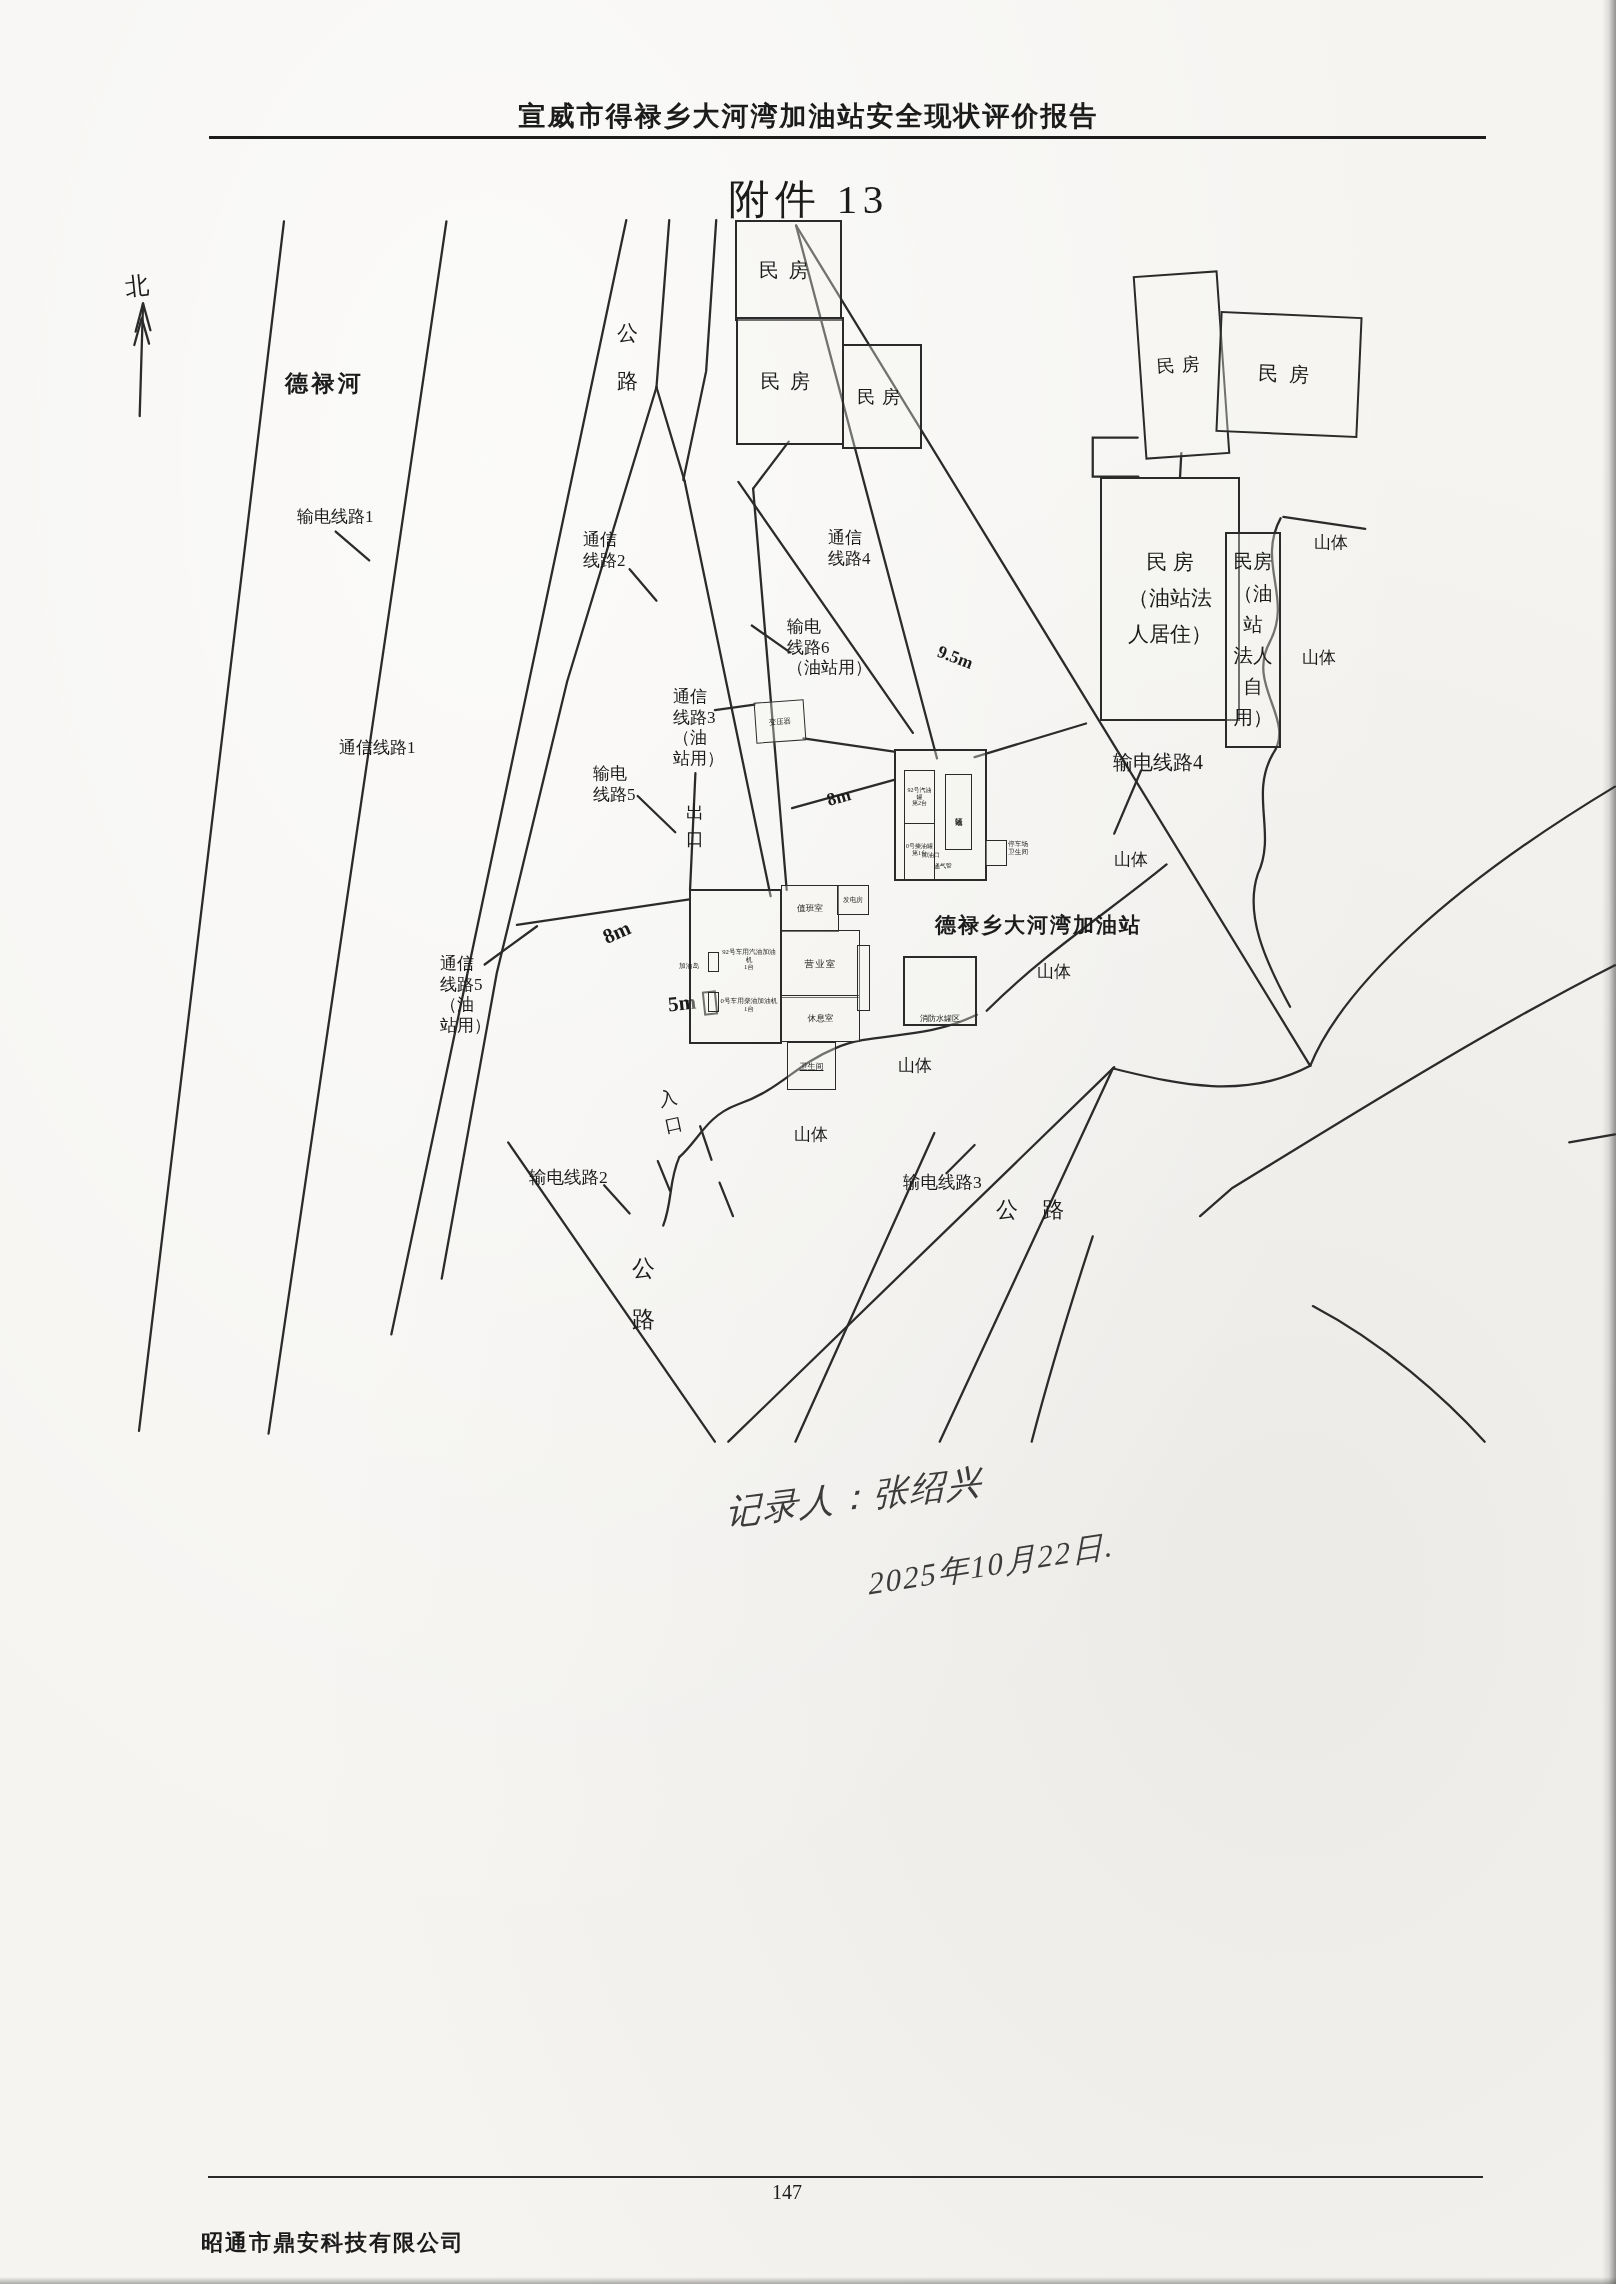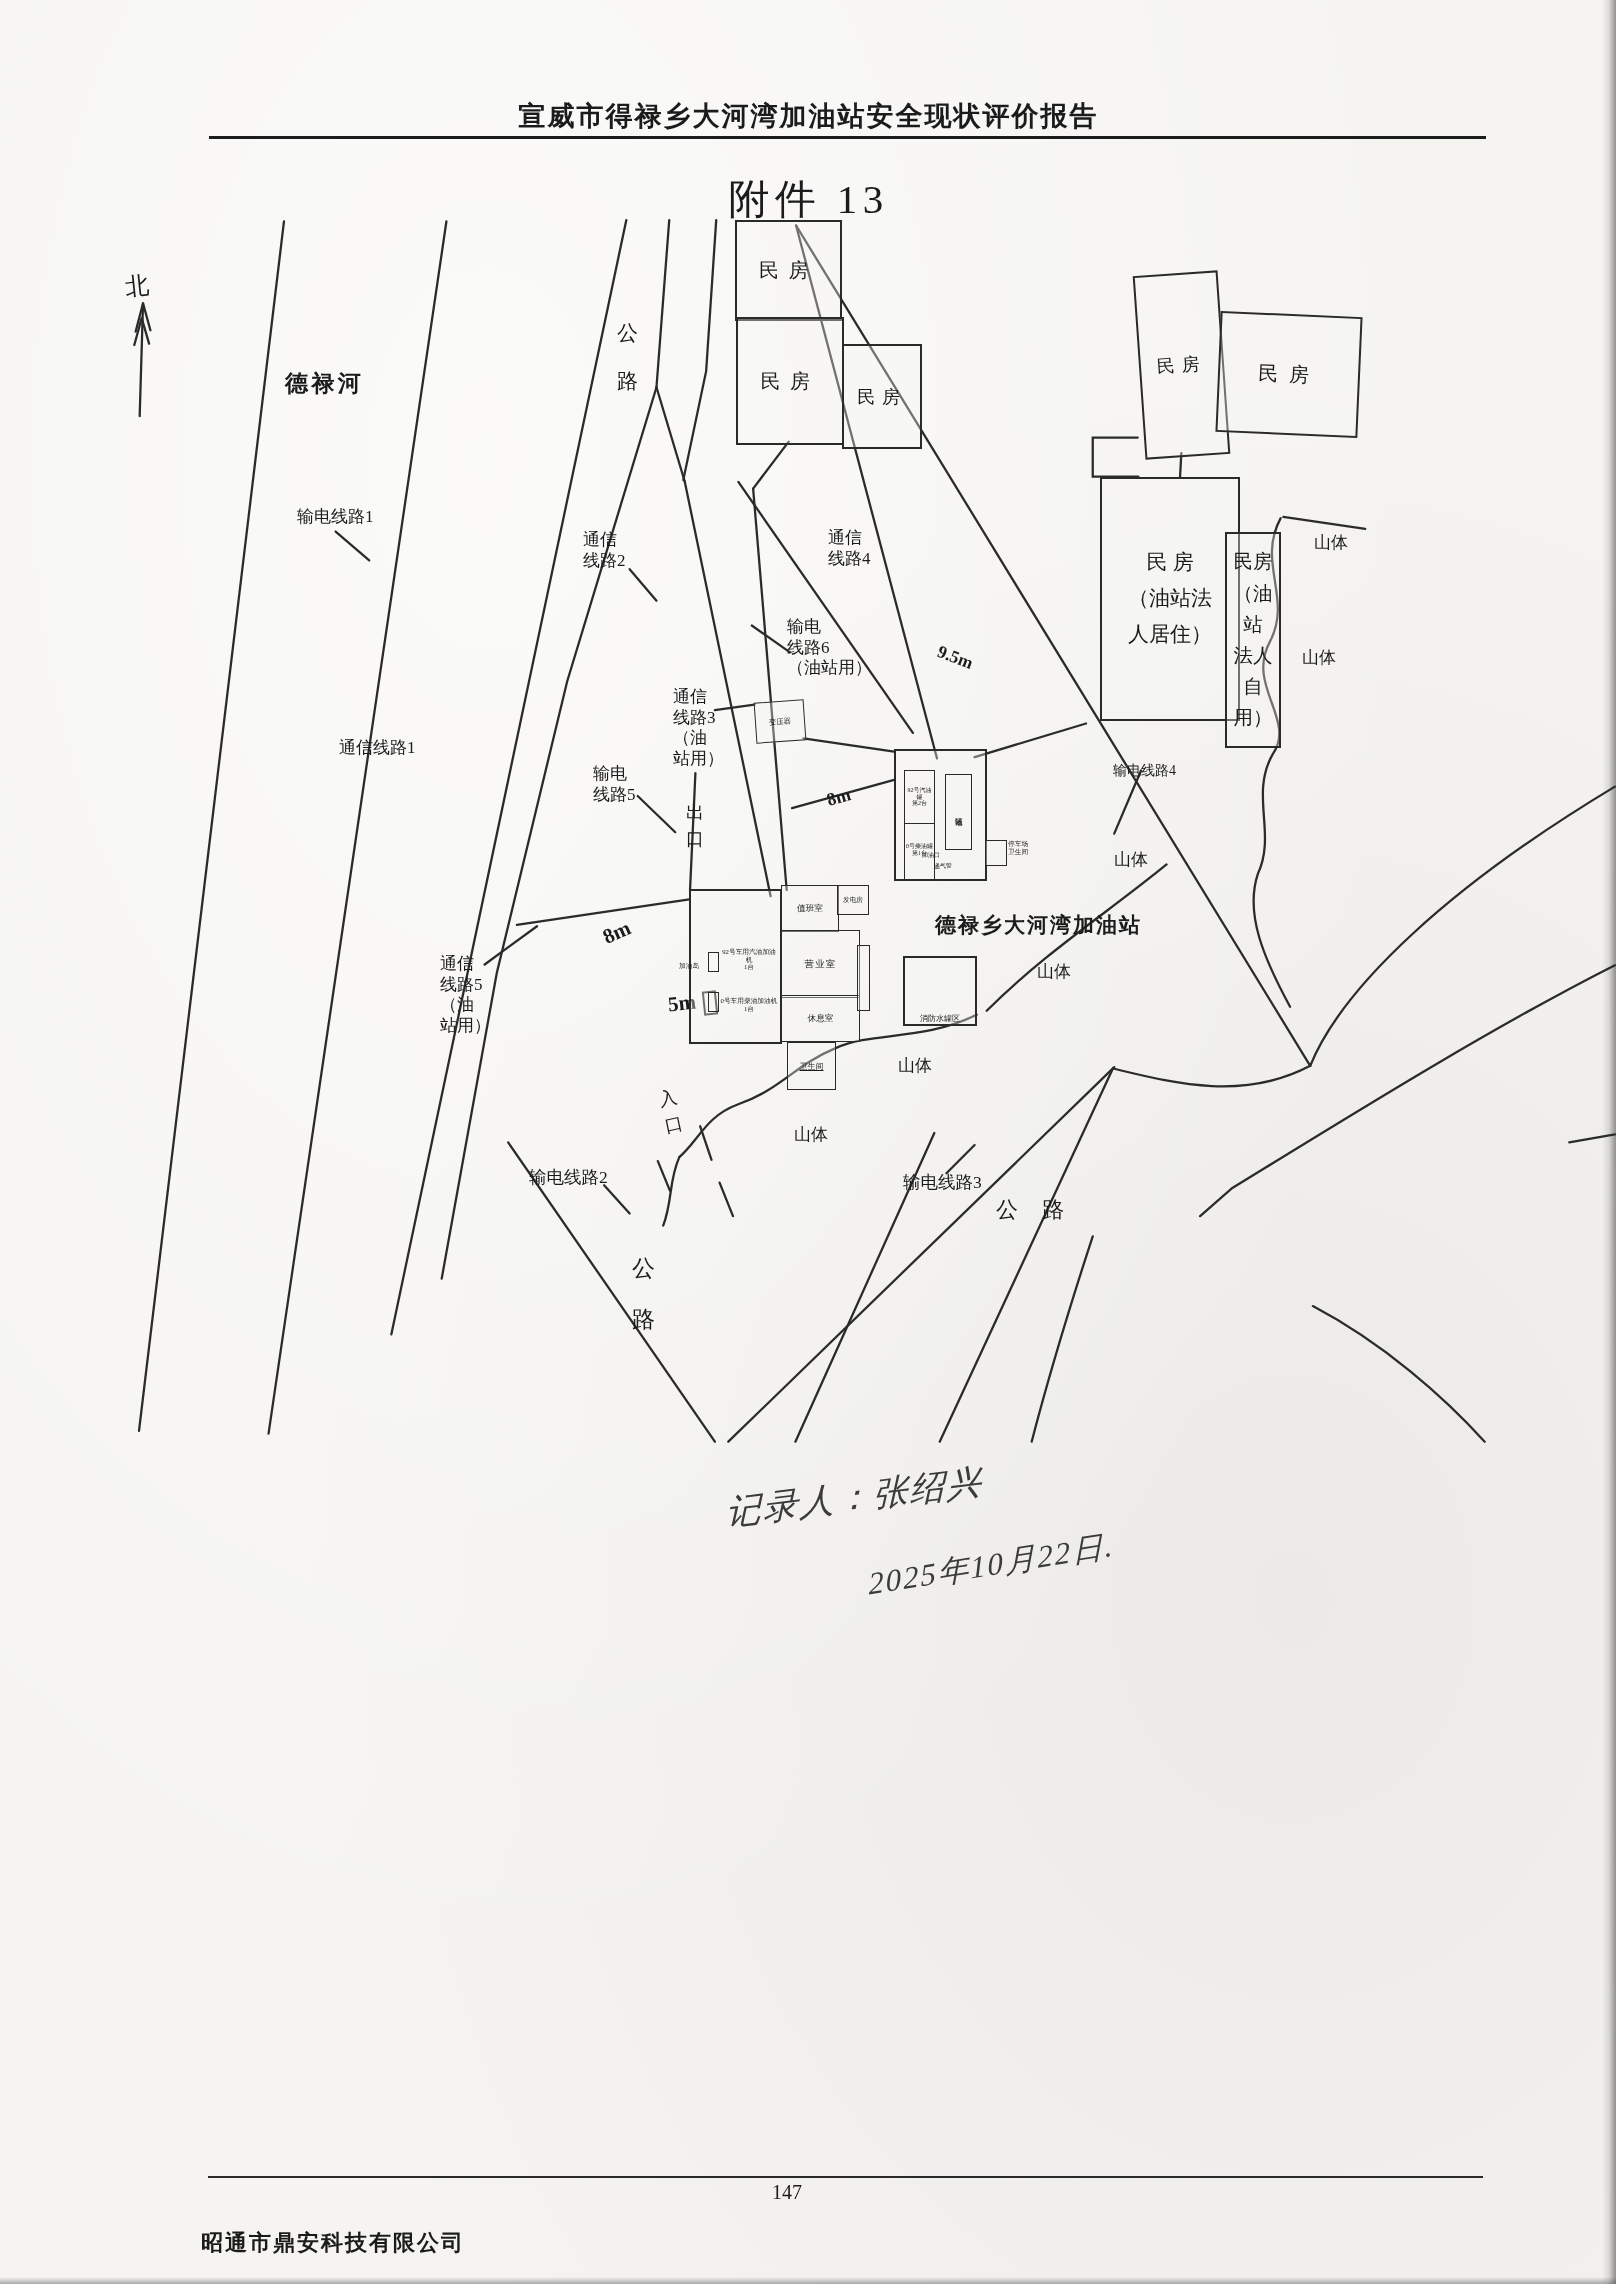--- a/index.html
+++ b/index.html
@@ -129,21 +129,21 @@
   <div class="abs lbl" style="left:673px;top:687px;font-size:17px;">通信
 线路3
 （油
 站用）</div>
   <div class="abs lbl" style="left:593px;top:764px;font-size:17px;">输电
 线路5</div>
   <div class="abs lbl" style="left:440px;top:954px;font-size:17px;">通信
 线路5
 （油
 站用）</div>
-  <div class="abs lbl" style="left:1113px;top:750px;font-size:14px;margin-top:12px;">输电线路4</div>
+  <div class="abs lbl" style="left:1113px;top:750px;font-size:20px;">输电线路4</div>
   <div class="abs lbl" style="left:529px;top:1167px;font-size:17.5px;">输电线路2</div>
   <div class="abs lbl" style="left:903px;top:1172px;font-size:17.5px;">输电线路3</div>
 
   <div class="abs lbl" style="left:617px;top:309px;font-size:21px;line-height:2.3;text-align:center;">公
 路</div>
   <div class="abs lbl" style="left:632px;top:1244px;font-size:23px;line-height:2.2;text-align:center;">公
 路</div>
   <div class="abs lbl" style="left:996px;top:1197px;font-size:22px;letter-spacing:9.4px;">公 路</div>
 
   <div class="abs lbl" style="left:686px;top:799px;font-size:18px;line-height:1.5;text-align:center;">出

